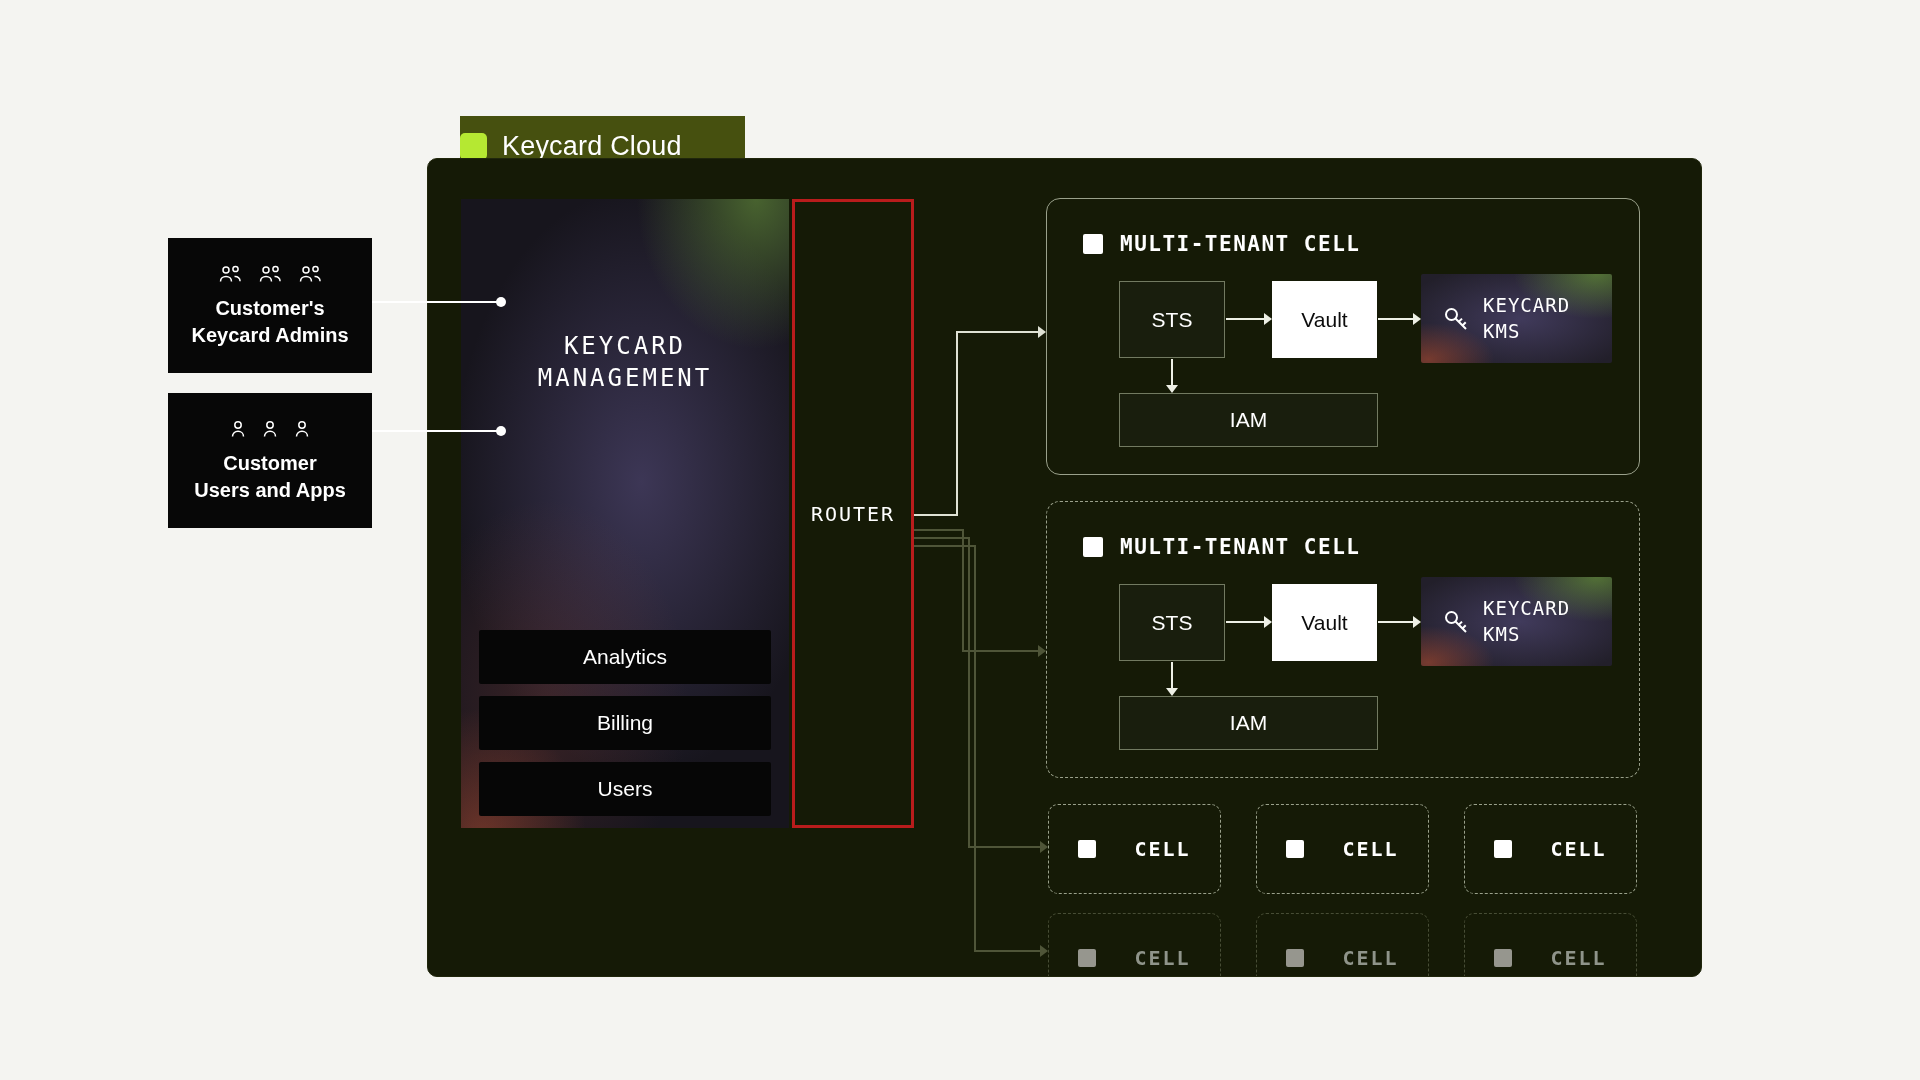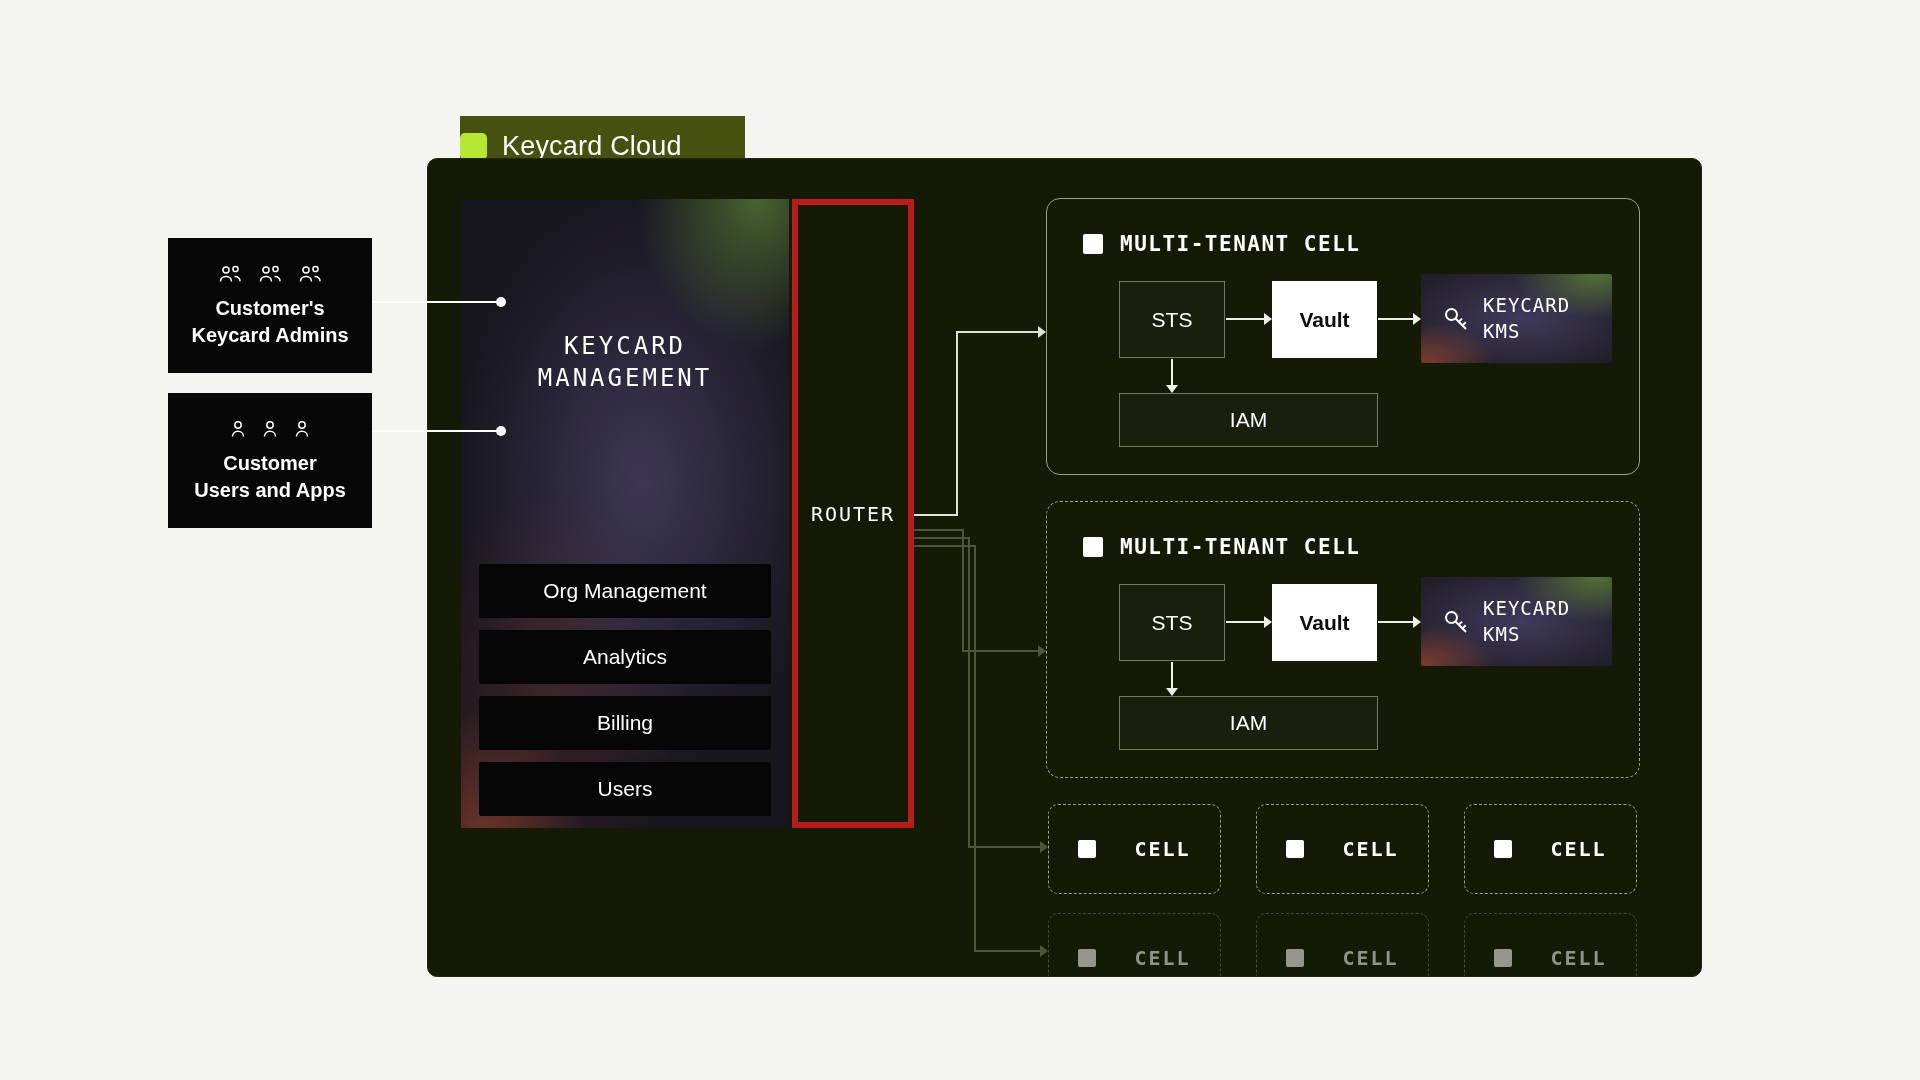--- a/index.html
+++ b/index.html
@@ -27,34 +27,34 @@
       radial-gradient(74% 60% at 55% 45%, rgba(98,88,142,.5), transparent 78%),
       #17151d; }
   .mgmt-title { position:absolute; left:0; top:132px; width:100%; text-align:center;
     color:#fff; font-size:24px; letter-spacing:3px; line-height:1.32; font-weight:500; }
   .mgmt-btn { position:absolute; left:18px; width:292px; height:54px; background:#060606;
     color:#fff; font-size:21px; display:flex; align-items:center; justify-content:center; border-radius:2px; }
   .mb0{top:365px;} .mb1{top:431px;} .mb2{top:497px;} .mb3{top:563px;}
 
   
   .router { position:absolute; left:364px; top:40px; width:122px; height:629px;
-    border:6px solid #b91c1c; display:flex; align-items:center; justify-content:center;
+    border:3px solid #b91c1c; display:flex; align-items:center; justify-content:center;
     color:#fff; font-size:20px; letter-spacing:2px; }
 
   
   .mtcell { position:absolute; left:618px; width:594px; height:277px; border-radius:14px; }
   .mtc0 { top:39px; border:1px solid #9aa18b; }
   .mtc1 { top:342px; border:1px dashed #9aa18b; }
   .mt-head { position:absolute; left:36px; top:33px; display:flex; align-items:center; gap:17px; }
   .head-square { width:20px; height:20px; background:#fff; border-radius:2px; }
   .mt-title { color:#fff; font-size:21px; font-weight:bold; letter-spacing:1.5px; }
   .node { position:absolute; display:flex; align-items:center; justify-content:center;
     color:#fff; font-size:21px; }
   .sts { left:72px; top:82px; width:106px; height:77px; background:#191e0d; border:1px solid #727a61; }
-  .vault { left:225px; top:82px; width:105px; height:77px; background:#fff; color:#0c0c0c;font-weight:bold; }
+  .vault { left:225px; top:82px; width:105px; height:77px; background:#fff; color:#0c0c0c; }
   .iam { left:72px; top:194px; width:259px; height:54px; background:#191e0d; border:1px solid #727a61; }
   .kms { position:absolute; left:374px; top:75px; width:191px; height:89px; border-radius:2px;
     display:flex; align-items:center; gap:12px; padding-left:20px;
     background:
       radial-gradient(62% 72% at 92% 0%, rgba(112,162,62,.62), transparent 70%),
       radial-gradient(52% 62% at 4% 96%, rgba(196,84,52,.52), transparent 66%),
       radial-gradient(82% 82% at 52% 50%, rgba(102,92,152,.45), transparent 78%),
       #221f2a; }
   .kms-label { color:#fff; font-size:19px; letter-spacing:1px; line-height:1.35; }
 
@@ -156,21 +156,20 @@
   <div class="actor-line" style="left:372px; top:301px; width:130px;"></div>
   <div class="actor-dot" style="left:496px; top:297px;"></div>
   <div class="actor-line" style="left:372px; top:430px; width:130px;"></div>
   <div class="actor-dot" style="left:496px; top:426px;"></div>
 
   <div class="cloud">
 
     <div class="mgmt">
       <div class="mgmt-title mono preline">KEYCARD
 MANAGEMENT</div>
-      <div class="mgmt-btn mb0">Org Management</div>
       <div class="mgmt-btn mb1">Analytics</div>
       <div class="mgmt-btn mb2">Billing</div>
       <div class="mgmt-btn mb3">Users</div>
     </div>
 
     <div class="router mono">ROUTER</div>
 
     <div>
       <div class="cl-h bright" style="left:486px; top:355px; width:44px;"></div>
       <div class="cl-v bright" style="left:528px; top:173px; height:184px;"></div>

